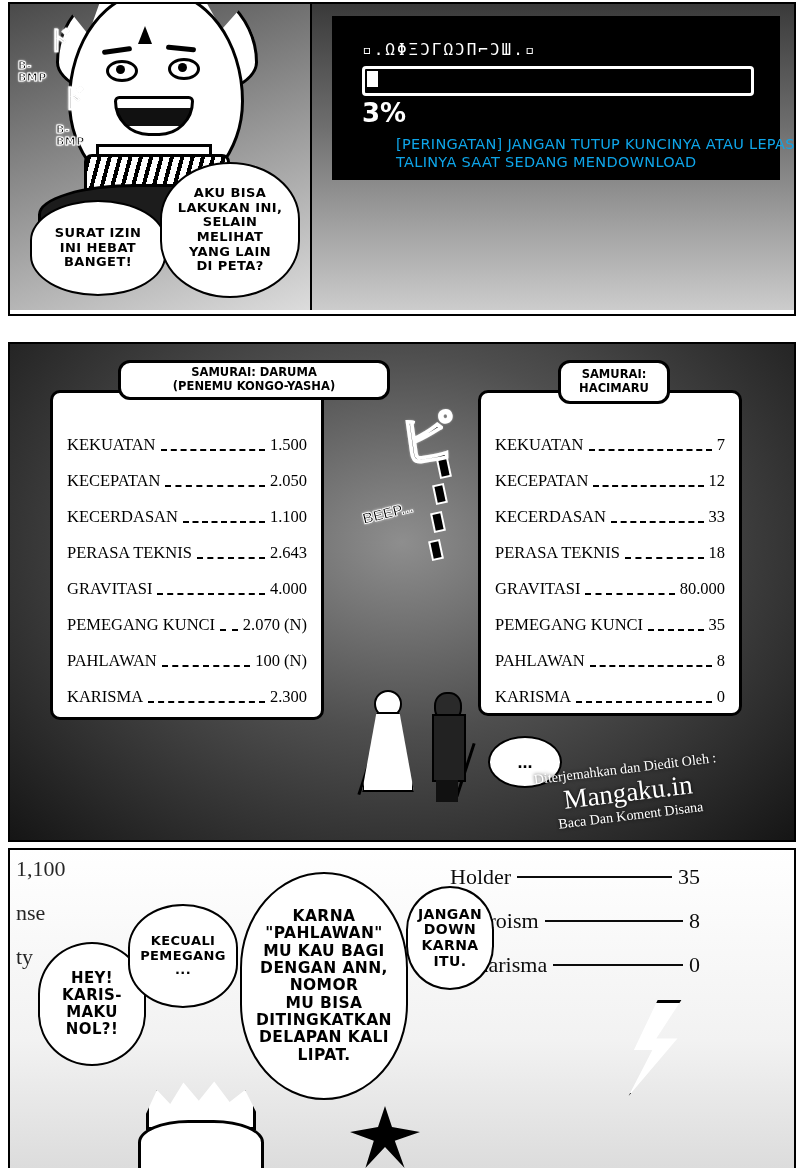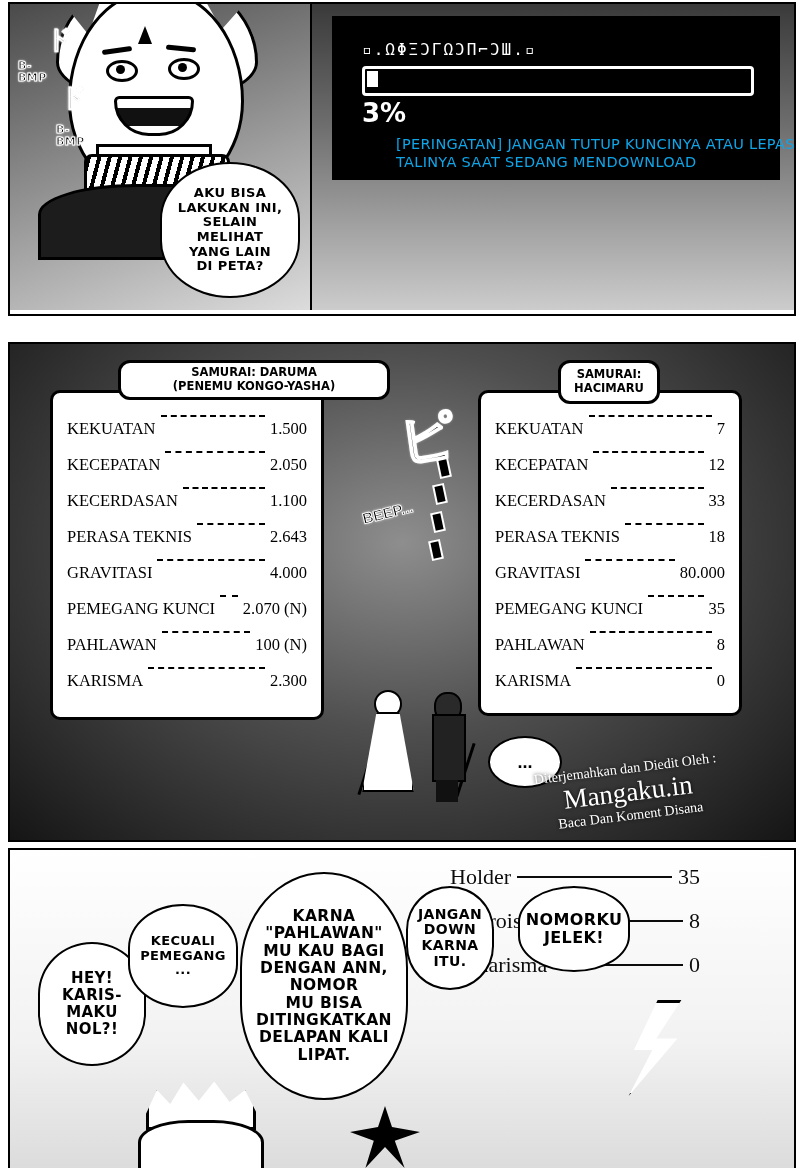--- a/index.html
+++ b/index.html
@@ -269,31 +269,31 @@
     text-align: center;
     font-family: "DejaVu Sans", sans-serif;
     font-weight: 700;
     font-size: 11.5px;
     line-height: 1.2;
     white-space: pre-line;
     color: #000;
     box-sizing: border-box;
   }
   .stat-label.left { left: 108px; top: 16px; width: 272px; height: 40px; }
-  .stat-label.right { left: 548px; top: 16px; width: 102px; height: 44px; }
+  .stat-label.right { left: 548px; top: 16px; width: 112px; height: 44px; }
   .stat-rows {
     position: absolute;
     left: 0; top: 26px;
     width: 100%;
     box-sizing: border-box;
     padding: 0 14px;
   }
   .stat-row {
     display: flex;
-    align-items: flex-start;
+    align-items: flex-end;
     font-family: "Liberation Serif", serif;
     font-size: 16.5px;
     color: #000;
     height: 36px;
   }
   .stat-row .k { white-space: nowrap; }
   .stat-row .dots {
     flex: 1;
     margin: 0 5px;
     border-bottom: 2px dashed #000;
@@ -522,20 +522,25 @@
       <div class="boy-scarf"></div>
       <div class="boy-shoulder"></div>
 
       <div class="sfx sfx-do1">ド</div>
       <div class="sfx sfx-do2">ド</div>
       <div class="sfx sfx-bmp1 btext">B-
 BMP</div>
       <div class="sfx sfx-bmp2 btext">B-
 BMP</div>
 
+      <div class="bubble b1">
+        <span class="btext">SURAT IZIN
+INI HEBAT
+BANGET!</span>
+      </div>
       <div class="bubble b2">
         <span class="btext">AKU BISA
 LAKUKAN INI,
 SELAIN
 MELIHAT
 YANG LAIN
 DI PETA?</span>
       </div>
     </div>
 
@@ -674,20 +679,25 @@
 
     <div class="credit">
       <div class="c1">Diterjemahkan dan Diedit Oleh :</div>
       <div class="c2">Mangaku.in</div>
       <div class="c3">Baca Dan Koment Disana</div>
     </div>
   </div>
 
   <div class="panel3">
 
+    <div class="bg-left-ghost">
+      <div>1,100</div>
+      <div>nse</div>
+      <div>ty</div>
+    </div>
 
     <div class="bg-list" id="rows-bg">
         <div class="bg-row">
           <span class="k">Holder</span>
           <span class="dots"></span>
           <span class="v">35</span>
         </div>
         <div class="bg-row">
           <span class="k">· Heroism</span>
           <span class="dots"></span>
@@ -728,19 +738,15 @@
 DITINGKATKAN
 DELAPAN KALI
 LIPAT.</span>
     </div>
     <div class="bubble b9">
       <span class="btext">JANGAN
 DOWN
 KARNA
 ITU.</span>
     </div>
-    <div class="bubble b10">
-      <span class="btext">NOMORKU
-JELEK!</span>
-    </div>
   </div>
 
 </div>
 
 </body></html>

